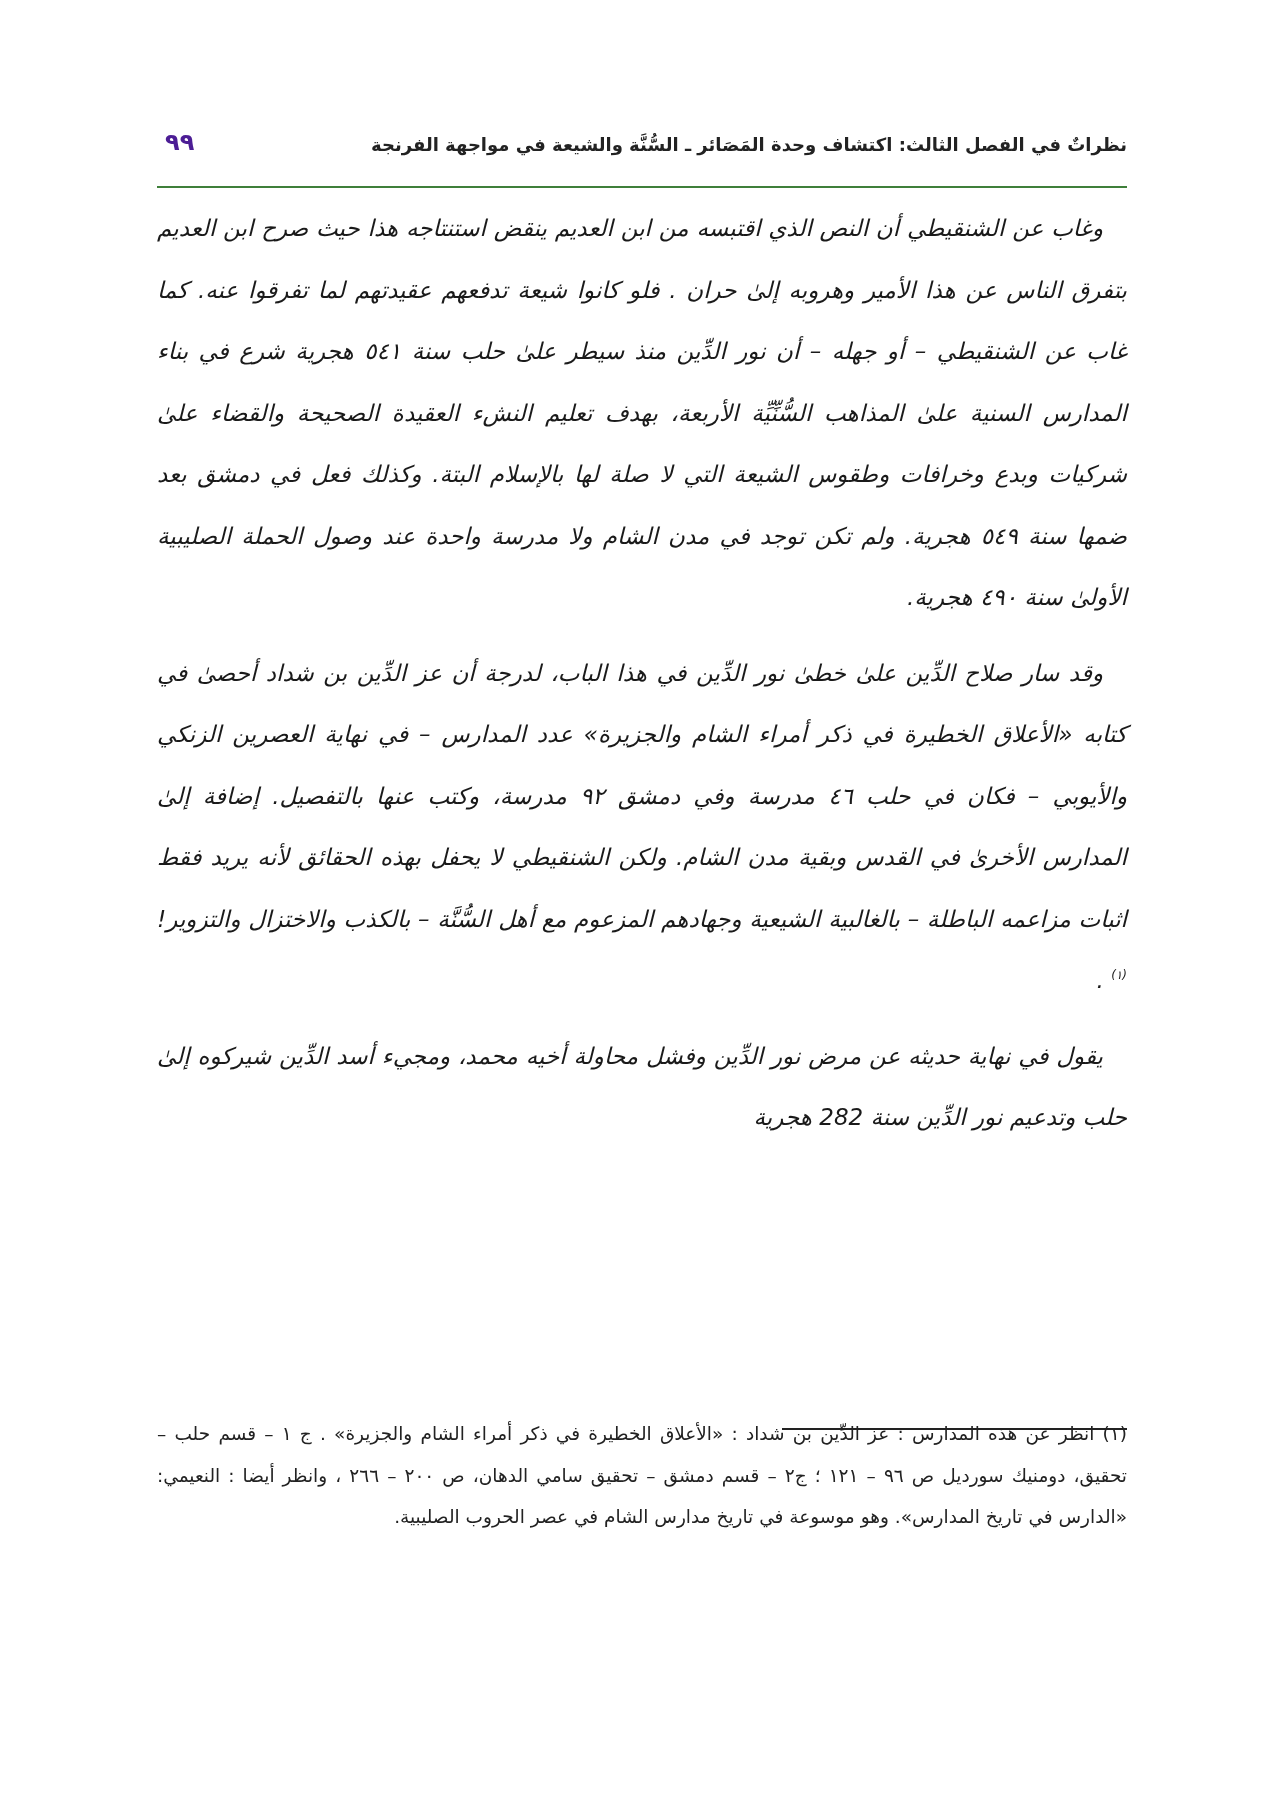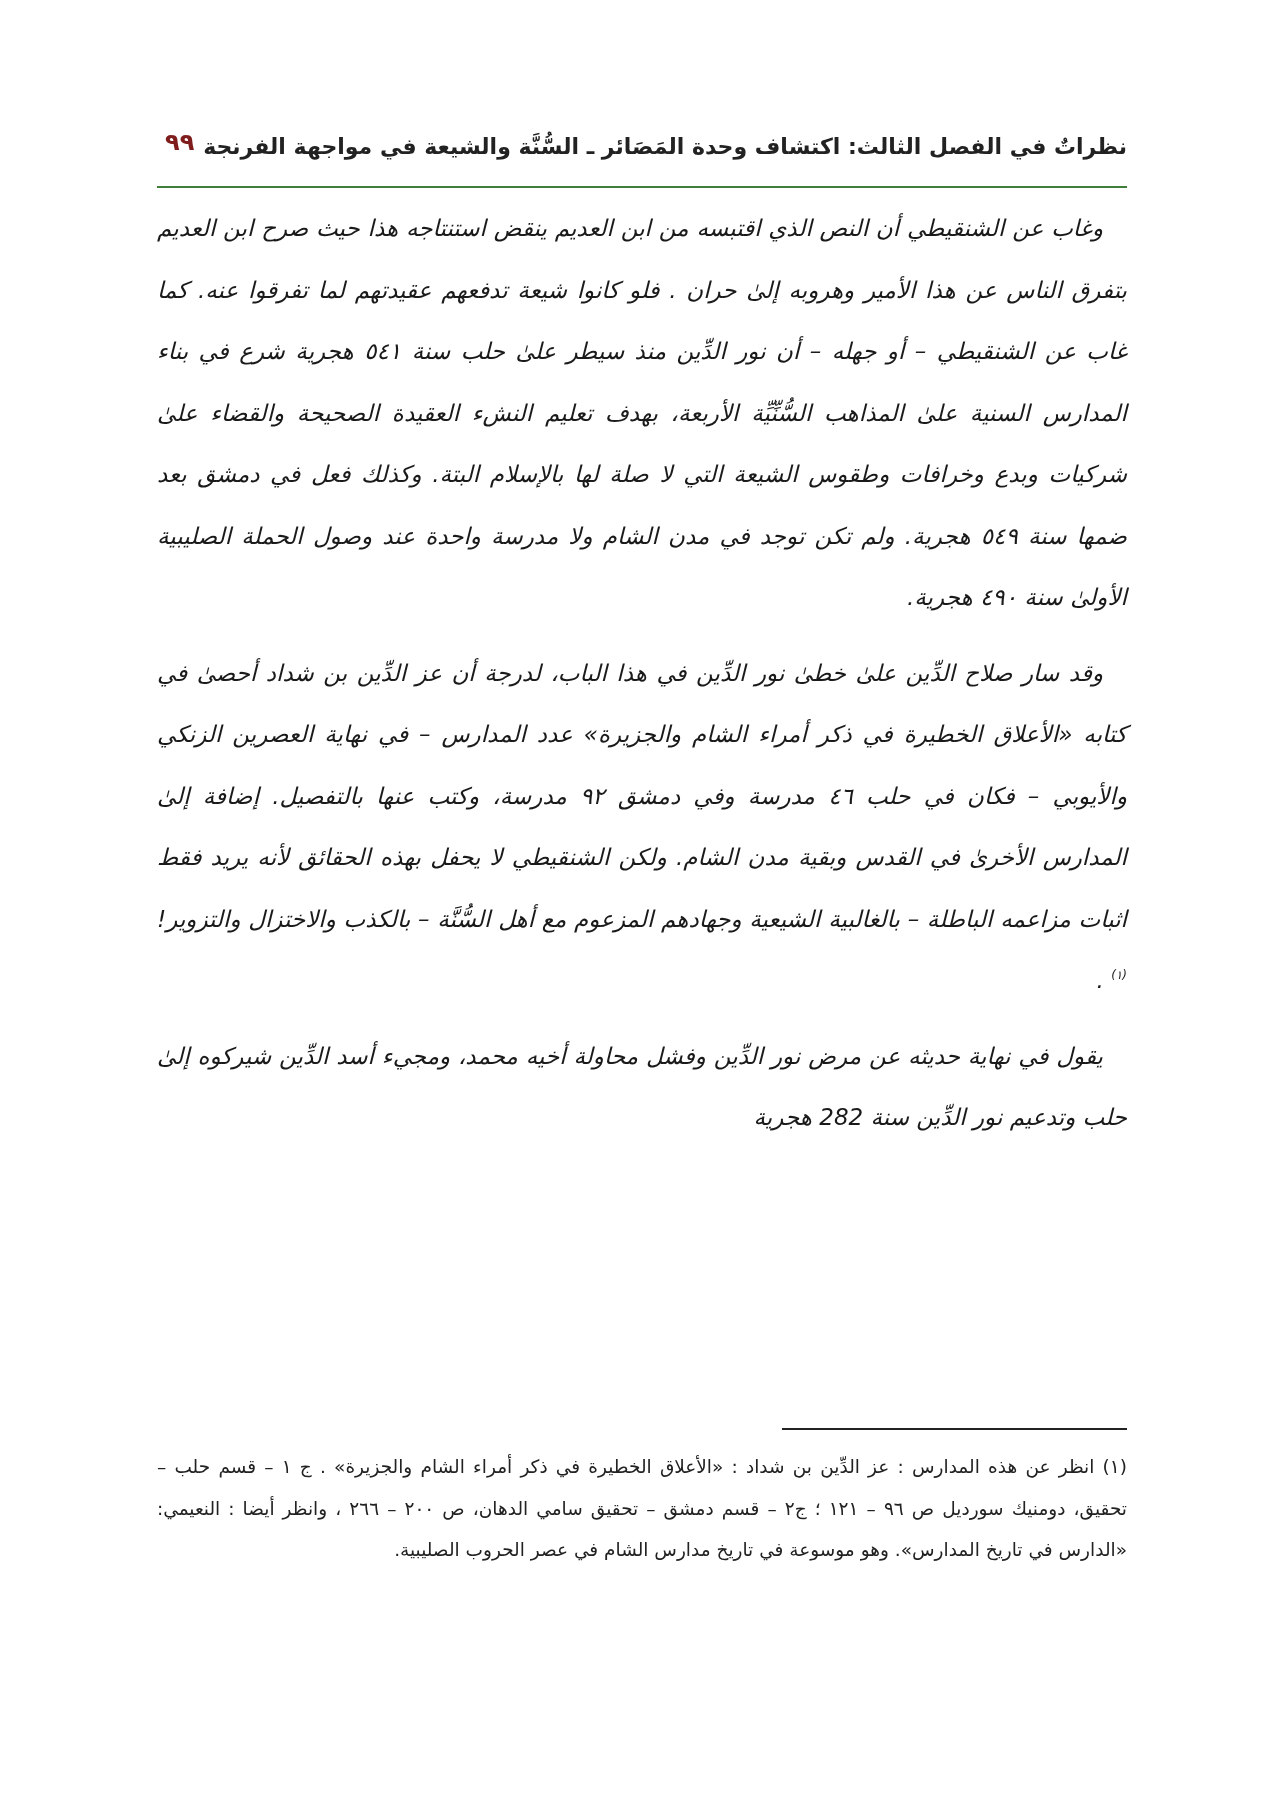--- a/index.html
+++ b/index.html
@@ -27,32 +27,32 @@
       top: 128px;
       left: 0;
       width: 970px;
       height: 40px;
       direction: rtl;
     }
     .header-title {
       position: absolute;
       right: 0;
       top: 6px;
-      font-size: 22px;
+      font-size: 18px;
       font-weight: bold;
       white-space: nowrap;
       color: #222;
     }
     .page-number {
       position: absolute;
       left: 8px;
       top: 0;
       font-size: 24px;
       font-weight: bold;
-      color: #7f1d1d;
+      color: #4c1d95;
     }
     .header-rule {
       position: absolute;
       top: 186px;
       left: 0;
       width: 970px;
       height: 2px;
       background: #3f7f3a;
     }
     .body-text {
@@ -78,21 +78,21 @@
     .footnote-rule {
       position: absolute;
       top: 1428px;
       right: 0;
       width: 345px;
       height: 2px;
       background: #222;
     }
     .footnotes {
       position: absolute;
-      top: 1446px;
+      top: 1413px;
       left: 0;
       width: 970px;
       font-size: 18.5px;
       line-height: 41.5px;
       text-align: justify;
       text-align-last: right;
       color: #222;
     }
     .footnotes p {
       margin: 0;

